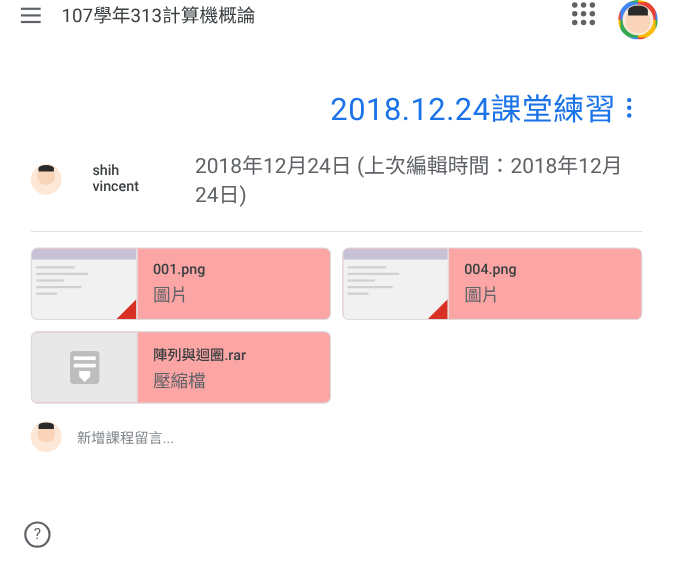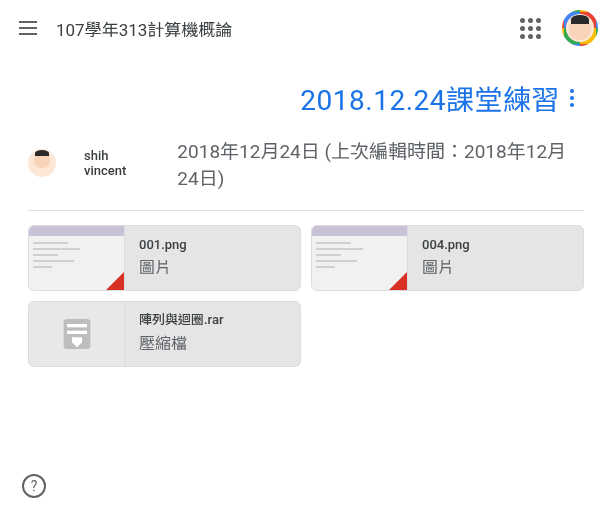--- a/index.html
+++ b/index.html
@@ -6,21 +6,21 @@
   body {
     font-family: Roboto, "Noto Sans TC", Arial, sans-serif;
     background: #fff;
     width: 612px;
     height: 510px;
     overflow: hidden;
     position: relative;
   }
   .topbar {
     display: flex;
-    align-items: center;
+    align-items: flex-start;
     height: 56px;
     padding: 0 14px;
   }
   .menu-btn {
     width: 28px;
     height: 28px;
     display: flex;
     flex-direction: column;
     justify-content: center;
     gap: 4px;
@@ -171,22 +171,21 @@
     gap: 10px;
     margin-top: 14px;
   }
   .attach {
     border: 1px solid #dadce0;
     border-radius: 6px;
     height: 66px;
     display: flex;
     overflow: hidden;
     cursor: pointer;
-    background: #e5e5e5;
-    align-items: flex-end;
+    background: #fca5a5;
   }
   .thumb {
     width: 96px;
     height: 100%;
     background: #f1f1f1;
     position: relative;
     border-right: 1px solid #dadce0;
     overflow: hidden;
   }
   .thumb .bar {
@@ -374,15 +373,21 @@
           </svg>
         </div>
         <div class="attach-info">
           <div class="attach-name">陣列與迴圈.rar</div>
           <div class="attach-type">壓縮檔</div>
         </div>
       </div>
     </div>
 
 
+  <div class="comment-input">
+    <div class="avatar-sm">
+        <div class="face"></div>
+      </div>
+    <span class="comment-placeholder">新增課程留言...</span>
+  </div>
 </div>
 
 <div class="help-btn">?</div>
 
 </body></html>

